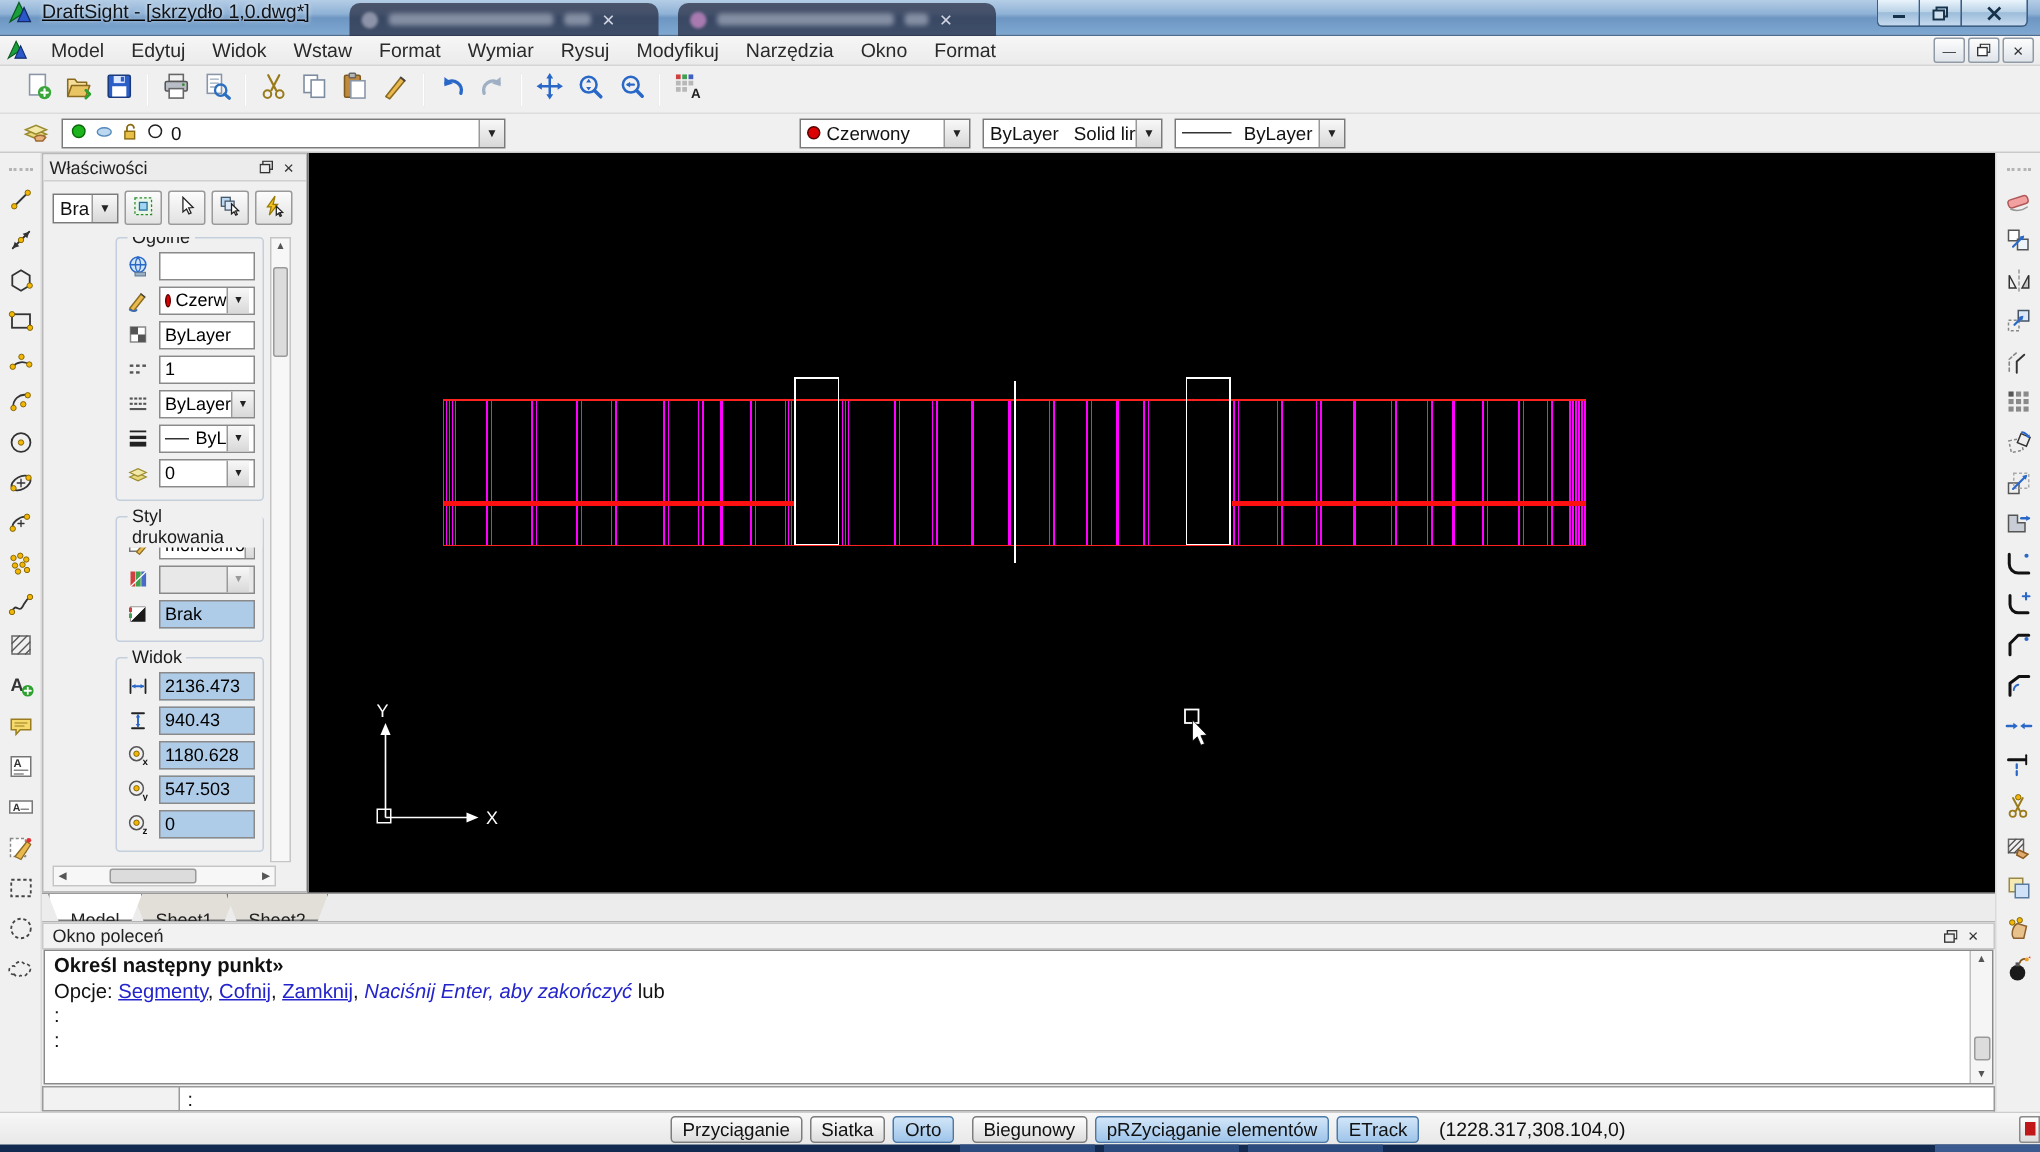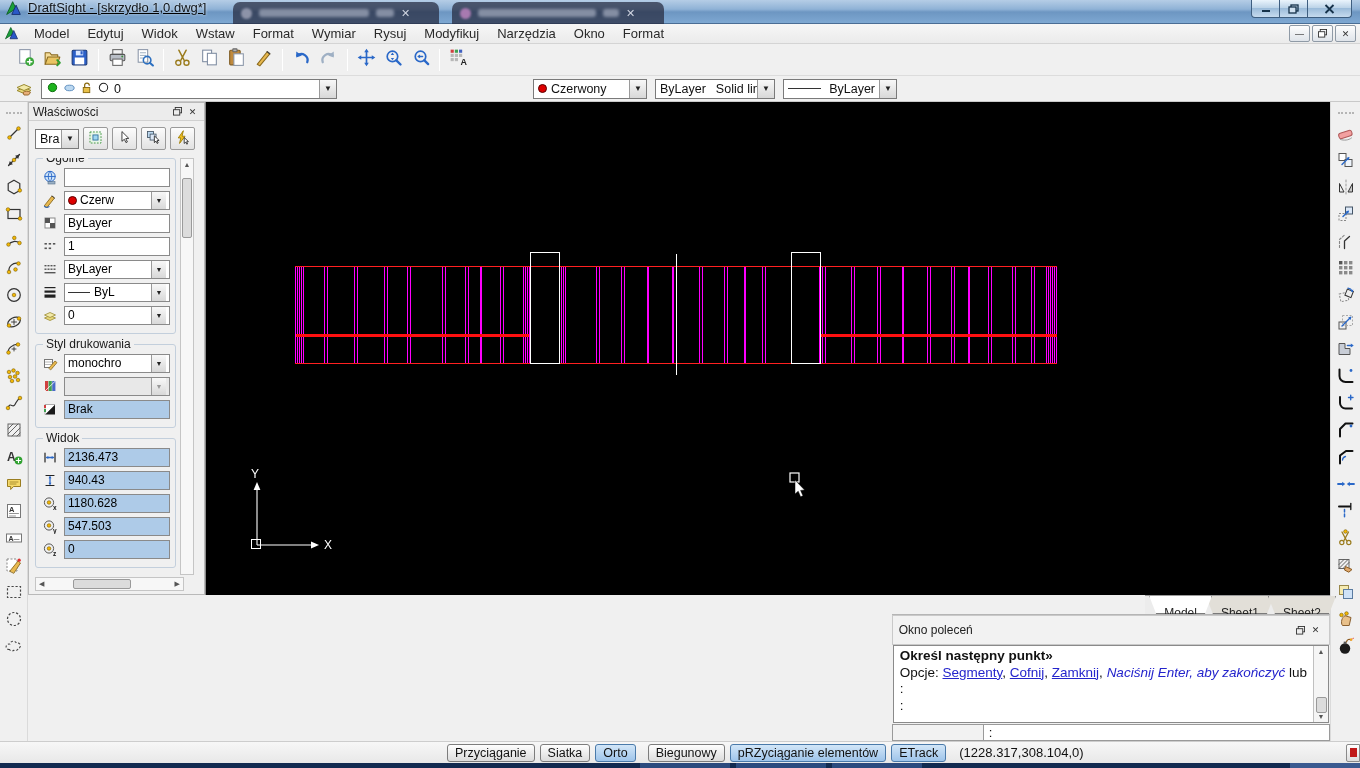--- a/index.html
+++ b/index.html
@@ -41,34 +41,34 @@
   .lineglyph { display:inline-block; width:34px; height:1px; background:#333; margin-right:4px; }
 
   
   .mainrow { display:flex; height:639px; }
   .side-strip { width:28px; background:#f0f0f0; display:flex; flex-direction:column; align-items:center; padding-top:10px; gap:5px; }
   .side-strip.left { border-right:1px solid #dadada; }
   .side-strip.right { width:30px; border-left:1px solid #dadada; }
   .vbtn { width:24px; height:22px; display:flex; align-items:center; justify-content:center; }
   .grip { width:16px; height:4px; border-top:2px dotted #b5b5b5; margin-bottom:3px; }
 
-  .center-col { flex:1; display:flex; flex-direction:column;align-items:flex-end; }
+  .center-col { flex:1; display:flex; flex-direction:column; }
   .upper { display:flex; height:493px; }
 
   
   .props { width:177px; background:#f0f0f0; border:1px solid #b9b9b9; display:flex; flex-direction:column; font-size:12px; }
   .props-title { height:18px; display:flex; align-items:center; padding:0 4px; border-bottom:1px solid #d0d0d0; background:#ececec; }
   .props-title .t { flex:1; font-size:12px; color:#222; }
   .mini-btn { width:15px; height:13px; display:flex; align-items:center; justify-content:center; font-size:9px; color:#333; }
   .props-toolbar { display:flex; align-items:center; gap:4px; padding:6px 4px 4px 6px; }
   .props-toolbar .selcombo { width:44px; }
   .pbtn { width:25px; height:23px; border:1px solid #9a9a9a; border-radius:2px; background:linear-gradient(#fcfcfc,#e2e2e2); display:flex; align-items:center; justify-content:center; }
   .props-body { flex:1; display:flex; margin:4px 2px 2px 6px; overflow:hidden; }
   .groups { width:141px; }
-  .pgroup { border:1px solid #c3cfdc; border-radius:3px; margin-bottom:10px; padding:8px 5px 5px 5px; position:relative; }
+  .pgroup { border:1px solid #c3cfdc; border-radius:3px; margin-bottom:10px; padding:8px 5px 5px 5px; position:relative;margin-left:42px; }
   .pgroup .glabel { position:absolute; top:-8px; left:7px; background:#f0f0f0; padding:0 3px; font-size:12px; color:#1a1a1a; }
   .prow { display:flex; align-items:center; gap:5px; margin-bottom:3px; height:20px; }
   .prow .picon { width:18px; display:flex; justify-content:center; }
   .pfield { flex:1; height:19px; border:1px solid #8a8a8a; background:#fff; font-size:12px; display:flex; align-items:center; padding:0 3px; overflow:hidden; white-space:nowrap; }
   .pfield.hl { background:#aecbe8; }
   .pfield.dis { background:#e8e8e8; }
   .pfield .arr { margin-left:auto; width:15px; align-self:stretch; border-left:1px solid #9a9a9a; background:linear-gradient(#f8f8f8,#d8d8d8); display:flex; align-items:center; justify-content:center; font-size:7px; color:#222; flex:0 0 15px;}
   .pfield .arr.dis { color:#999; }
   .vscroll { width:14px; margin-left:4px; border:1px solid #c5c5c5; background:#f7f7f7; display:flex; flex-direction:column; align-items:center; }
   .vscroll .sarr { font-size:7px; color:#555; padding:2px 0; }
@@ -81,21 +81,21 @@
   .canvas-wrap { flex:1; background:#000; position:relative; border-left:1px solid #888; }
   .canvas-wrap svg { display:block; }
 
   
   .tabs-row { height:19px; background:#ececec; border-top:1px solid #9a9a9a; display:flex; align-items:flex-start; padding-left:4px; }
   .sheet-tab { height:17px; padding:17px 14px 0 14px; font-size:12px; color:#222; background:#e2dfd8; border:1px solid #7a7a7a; border-top:none; clip-path:polygon(0 0,100% 0,calc(100% - 7px) 100%,7px 100%); margin-right:-6px; display:flex; align-items:center; }
   .sheet-tab.active { background:#fff; z-index:2; }
 
   
   .cmdwin { height:127px; background:#f0f0f0; border-top:1px solid #b5b5b5; display:flex; flex-direction:column; }
-  .cmd-title { height:30px; display:flex; align-items:center; padding:4px 6px; border:1px solid #c9c9c9; background:#f2f2f2; }
+  .cmd-title { height:18px; display:flex; align-items:center; padding:4px 6px; border:1px solid #c9c9c9; background:#f2f2f2; }
   .cmd-title .t { flex:1; font-size:12px; color:#222; }
   .cmd-body { flex:1; display:flex; border:1px solid #8a8a8a; background:#fff; margin:0 1px; }
   .cmd-text { flex:1; padding:2px 6px; font-size:13.5px; color:#111; line-height:16.5px; overflow:hidden; }
   .seg-link { color:#2424cc; text-decoration:underline; }
   .seg-link-italic { color:#2424cc; font-style:italic; }
   .seg-bold { font-weight:bold; }
   .cmd-scroll { width:15px; border-left:1px solid #c0c0c0; background:#f5f5f5; display:flex; flex-direction:column; align-items:center; justify-content:space-between; padding:2px 0; }
   .cmd-scroll .sthumb { width:11px; height:16px; background:#dcdcdc; border:1px solid #9a9a9a; border-radius:2px; margin-top:42px; }
   .cmd-input-row { height:17px; display:flex; margin-top:1px; }
   .cmd-history-box { width:92px; background:#f2f2f2; border:1px solid #9a9a9a; }

